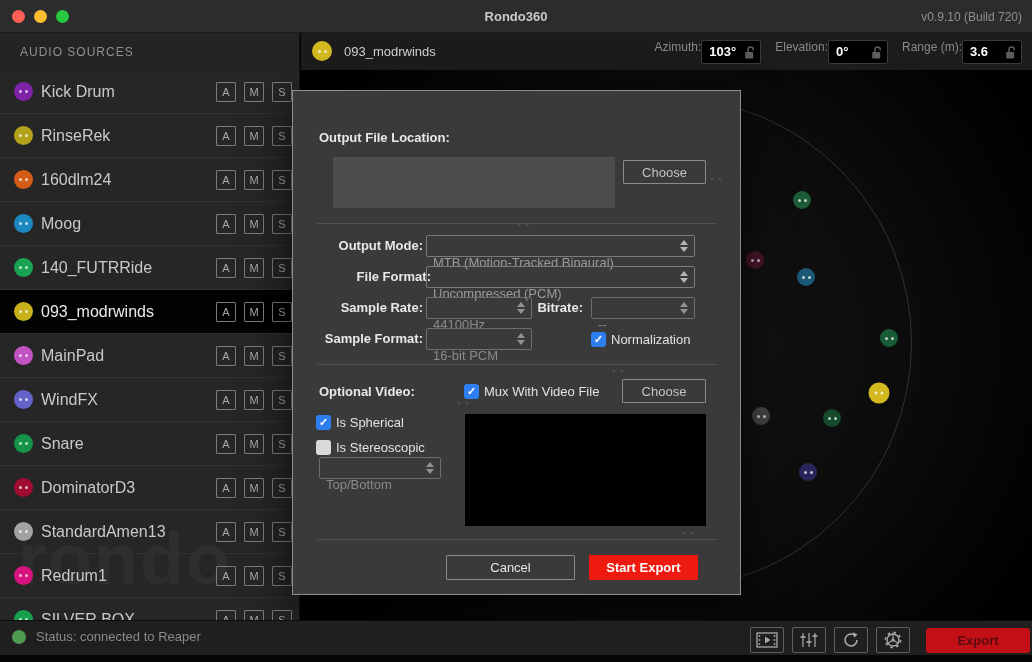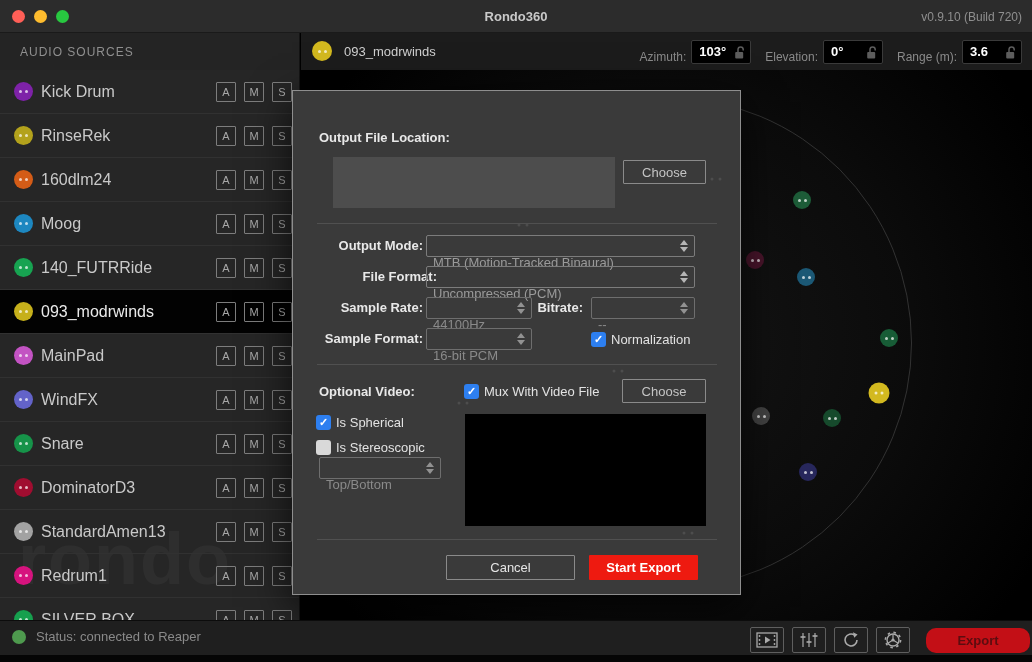--- a/index.html
+++ b/index.html
@@ -20,21 +20,21 @@
   
   .subbar-left { position:absolute; left:0; top:33px; width:300px; height:37px; background:#242424; border-right:1px solid #141414; }
   .subbar-left .hdr { position:absolute; left:20px; top:12px; color:#8f8f8f; font-size:12px; letter-spacing:1px; }
   .subbar-right { position:absolute; left:301px; top:33px; width:731px; height:37px; background:#1c1c1c; }
   .sel-track { position:absolute; left:11px; top:8px; display:flex; align-items:center; gap:12px; }
   .sel-icon { width:20px; height:20px; border-radius:50%; background:var(--selected-yellow,#d3b91f); display:flex; align-items:center; justify-content:center; }
   .sel-icon .eyes, .src-icon .eyes, .dot .eyes { display:flex; gap:3px; }
   .eyes i { width:3px; height:3px; border-radius:50%; background:rgba(255,255,255,.72); }
   .sel-name { color:#cfcfcf; font-size:13px; }
   .fields { position:absolute; right:10px; top:6px; display:flex; gap:14px; align-items:center; height:25px; }
-  .field-group { display:flex; align-items:flex-end; gap:5px; }
+  .field-group { display:flex; align-items:flex-start; }
   .field-label { color:#8a8a8a; font-size:12px; }
   .field-box { position:relative; width:60px; height:24px; background:#000; border:1px solid #3a3a3a; border-radius:2px; display:flex; align-items:center; }
   .field-value { color:#fff; font-size:13px; font-weight:bold; padding-left:7px; }
   .lock { position:absolute; right:4px; top:5px; }
 
   
   .sidebar { position:absolute; left:0; top:70px; width:300px; height:550px; background:#262626; overflow:hidden; border-right:1px solid #141414; }
   .watermark { position:absolute; left:18px; top:448px; color:#fff; pointer-events:none; }
   .wm-logo { font-size:72px; font-weight:bold; opacity:.035; letter-spacing:2px; }
   .wm-sub { font-size:15px; letter-spacing:7px; opacity:.05; margin-top:18px; margin-left:78px; }
@@ -82,21 +82,21 @@
   .ghost { position:absolute; display:flex; gap:5px; transform:translate(-50%,-50%); }
   .ghost i { width:3px; height:3px; border-radius:50%; background:#4d4d4d; }
 
   
   .bottombar { position:absolute; left:0; top:620px; width:1032px; height:35px; background:#1f1f1f; border-top:1px solid #0c0c0c; }
   .status { position:absolute; left:12px; top:8px; display:flex; align-items:center; gap:10px; }
   .status-dot { width:14px; height:14px; border-radius:50%; background:var(--status-green,#4e9a4e); }
   .status-text { color:#8a8a8a; font-size:13px; }
   .toolbar { position:absolute; right:2px; top:6px; display:flex; gap:8px; align-items:center; }
   .icon-btn { width:34px; height:26px; background:transparent; border:1px solid #5f5f5f; border-radius:2px; display:flex; align-items:center; justify-content:center; }
-  .btn-export { width:104px; height:25px; background:var(--export-red,#c30f16); border:none; color:#5c0d10; font-weight:bold; font-size:13px; font-family:inherit; border-radius:10px; margin-left:8px; margin-right:0; }
+  .btn-export { width:104px; height:25px; background:var(--export-red,#c30f16); border:none; color:#5c0d10; font-weight:bold; font-size:13px; font-family:inherit; border-radius:3px; margin-left:8px; margin-right:0; }
   .bottom-strip { position:absolute; left:0; top:655px; width:1032px; height:7px; background:#050505; }
 </style>
 </head>
 <body>
 
 <div class="app">
 
   <div class="titlebar">
     <div class="traffic">
       <span class="t-close"></span>
@@ -457,21 +457,21 @@
 
     <div class="dlabel ra" style="left:0; top:144px; width:130px;">Output Mode:</div>
     <div class="ddl" style="left:133px; top:144px; width:269px;">
       <span class="ddl-val">MTB (Motion-Tracked Binaural)</span>
       <span class="stepper">
           <i class="up"></i>
           <i class="down"></i>
         </span>
     </div>
 
-    <div class="dlabel ra" style="left:14px; top:175px; width:130px;">File Format:</div>
+    <div class="dlabel ra" style="left:8px; top:175px; width:130px;">File Format:</div>
     <div class="ddl" style="left:133px; top:175px; width:269px;">
       <span class="ddl-val">Uncompressed (PCM)</span>
       <span class="stepper">
           <i class="up"></i>
           <i class="down"></i>
         </span>
     </div>
 
     <div class="dlabel ra" style="left:0; top:206px; width:130px;">Sample Rate:</div>
     <div class="ddl dim" style="left:133px; top:206px; width:106px;">

